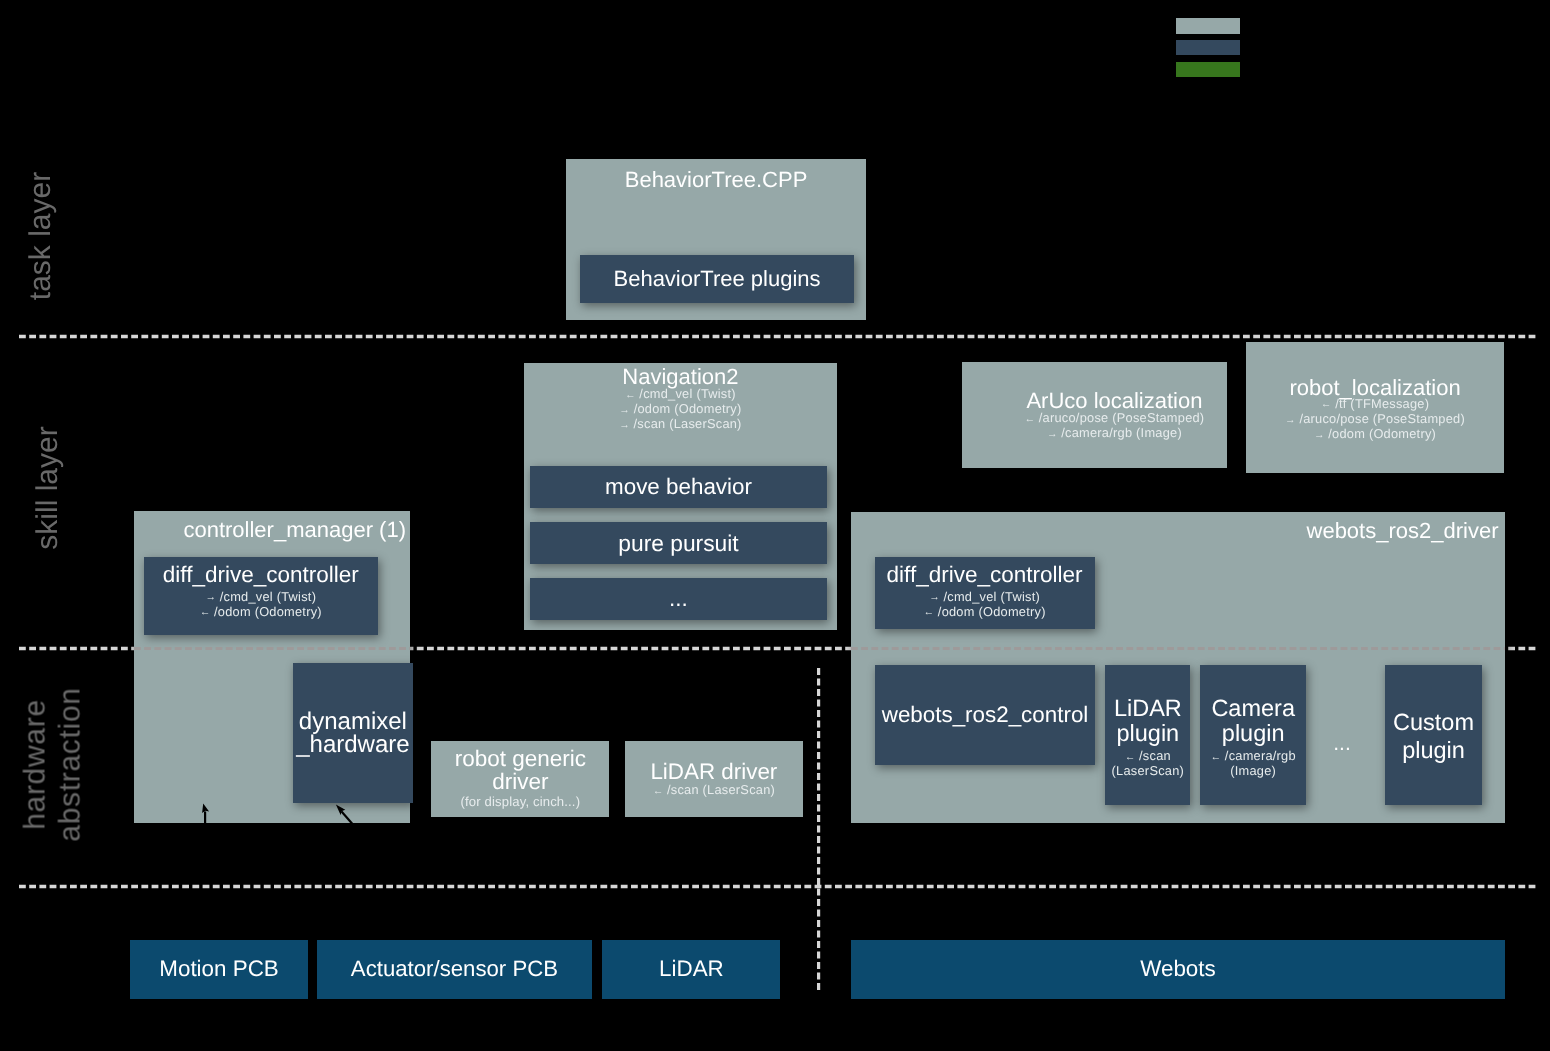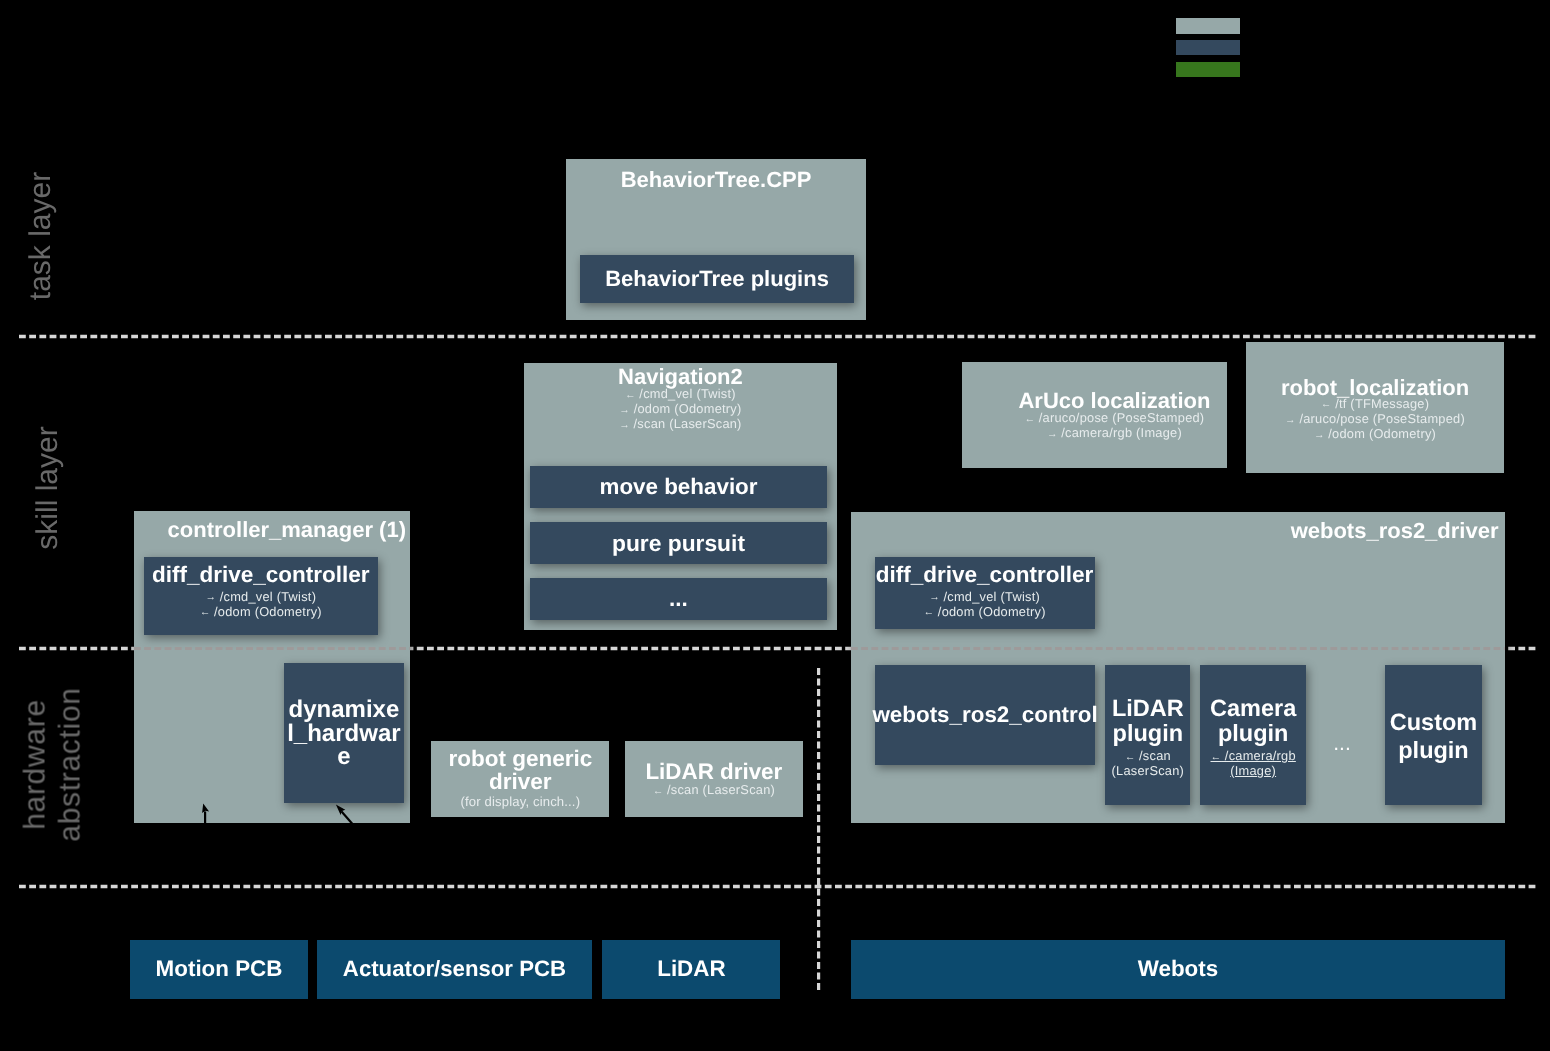--- a/index.html
+++ b/index.html
@@ -6,21 +6,21 @@
   html,body{margin:0;padding:0;background:#000;width:1550px;height:1051px;overflow:hidden;}
   body{font-family:"Liberation Sans", sans-serif;-webkit-font-smoothing:antialiased;text-rendering:geometricPrecision;}
   #stage{position:relative;width:1550px;height:1051px;background:#000;transform:translateZ(0);}
   .abs{position:absolute;box-sizing:border-box;}
 
   .grp{background:#96a8a8;color:#ffffff;}
   .node{background:#34495e;color:#ffffff;}
   .hw{background:#0c4a6e;color:#ffffff;}
   .sh{box-shadow:2px 3px 9px rgba(0,0,0,0.42);}
 
-  .ttl{color:#fff;text-align:center;line-height:1.06;white-space:pre-line;transform:translateZ(0);font-weight:bold;}
+  .ttl{color:#fff;text-align:center;line-height:1.06;white-space:pre-line;transform:translateZ(0);}
   .sub{transform:translateZ(0);font-size:12.8px;color:#e7eced;text-align:center;line-height:15.2px;white-space:pre-line;letter-spacing:0.25px;}
   .arw{font-size:10.5px;line-height:0;letter-spacing:0;position:relative;top:-0.5px;}
 
   .layerlab{will-change:transform;color:#696969;font-size:30px;white-space:pre-line;text-align:center;}
 
   .colctr{display:flex;flex-direction:column;align-items:center;justify-content:center;text-align:center;}
   .topctr{display:flex;flex-direction:column;align-items:center;justify-content:flex-start;text-align:center;}
 </style>
 </head>
 <body>
@@ -93,21 +93,21 @@
   </div>
 
   <div class="abs grp sh" style="left:851px;top:512px;width:654px;height:310.8px;">
     <div class="ttl" style="font-size:22px;text-align:right;margin-top:7px;margin-right:6.5px;">webots_ros2_driver</div>
   </div>
   <div class="abs node sh topctr" style="left:874.5px;top:556.9px;width:220.2px;height:72.6px;">
     <div class="ttl" style="font-size:22.5px;margin-top:6.5px;">diff_drive_controller</div>
     <div class="sub" style="margin-top:1.5px;"><span class="arw">→</span> /cmd_vel (Twist)<br><span class="arw">←</span> /odom (Odometry)</div>
   </div>
 
-  <div class="abs node sh colctr" style="left:284px;top:663.4px;width:119.8px;height:140px;">
+  <div class="abs node sh colctr" style="left:293px;top:663.4px;width:119.8px;height:140px;">
     <div class="ttl" style="font-size:24px;word-break:break-all;line-height:23.5px;width:116px;">dynamixel_hardware</div>
   </div>
 
   <svg class="abs" style="left:0px;top:0px;width:1550px;height:1051px;z-index:30;">
     <g>
       <path d="M205.1,824 L205.1,811.4" stroke="#000" stroke-width="2.2" fill="none"></path>
       <path d="M203.2,803.6 L209.1,811.6 L205.4,810.8 L202.1,813.0 Z" fill="#000"></path>
     </g>
     <g>
       <path d="M352.5,824 L341.3,811.3" stroke="#000" stroke-width="2.2" fill="none"></path>
@@ -129,21 +129,21 @@
     <div class="ttl" style="font-size:22.4px;">webots_ros2_control</div>
   </div>
   <div class="abs node sh colctr" style="left:1105.4px;top:665px;width:84.9px;height:140px;">
     <div class="ttl" style="font-size:23.5px;line-height:25.8px;margin-top:4px;">LiDAR
 plugin</div>
     <div class="sub" style="margin-top:1px;"><span class="arw">←</span> /scan<br>(LaserScan)</div>
   </div>
   <div class="abs node sh colctr" style="left:1200.3px;top:665px;width:105.8px;height:140px;">
     <div class="ttl" style="font-size:23.5px;line-height:25.8px;margin-top:4px;">Camera
 plugin</div>
-    <div class="sub" style="margin-top:1px;text-decoration:underline;"><span class="arw">←</span> /camera/rgb<br>(Image)</div>
+    <div class="sub" style="margin-top:1px;"><span class="arw">←</span> /camera/rgb<br>(Image)</div>
   </div>
   <div class="abs colctr" style="left:1316px;top:674px;width:52px;height:140px;color:#fff;font-size:21px;transform:translateZ(0);">
     <span>...</span>
   </div>
   <div class="abs node sh colctr" style="left:1385px;top:665px;width:97px;height:140px;">
     <div class="ttl" style="font-size:23.5px;line-height:27.2px;margin-top:3px;">Custom
 plugin</div>
   </div>
 
   <div class="abs hw colctr" style="left:130.2px;top:939.6px;width:177.7px;height:59.2px;">

